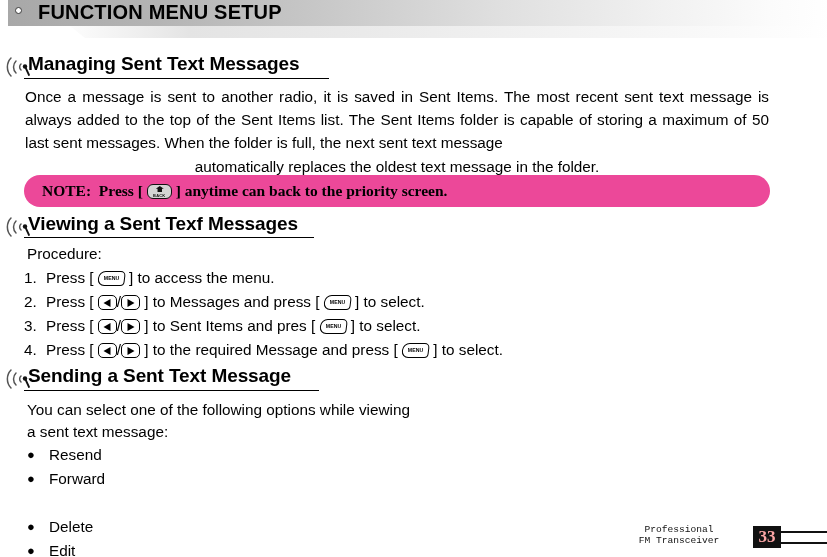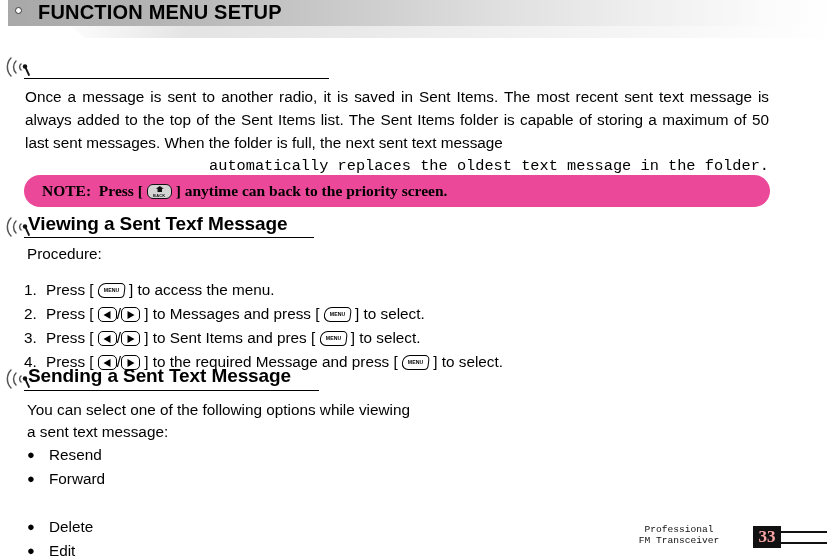--- a/index.html
+++ b/index.html
@@ -88,22 +88,21 @@
   
   .body-par {
     position: absolute;
     font-size: 15.3px;
     line-height: 23.2px;
     text-align: justify;
     text-justify: inter-word;
   }
   .body-par span.lastline {
     display: block;
-    text-align: right;
-    font-family: Liberation Mono, monospace;
+    text-align: center;
   }
 
   
   .note-bar {
     position: absolute;
     left: 24px; top: 175px;
     width: 746px; height: 32px;
     background: #ec4899;
     border-radius: 16px;
   }
@@ -199,21 +198,20 @@
     left: 27px; top: 244px;
     font-size: 15.3px;
     line-height: 20px;
   }
   .proc-item {
     position: absolute;
     left: 24px;
     font-size: 15.3px;
     line-height: 24px;
     white-space: nowrap;
-    margin-top: 12px;
   }
   .proc-num {
     display: inline-block;
     width: 22px;
   }
 
   
   .opt-intro {
     position: absolute;
     left: 27px;
@@ -291,20 +289,21 @@
     <svg width="32" height="30" viewBox="0 0 32 30">
       <g fill="none" stroke="#555" stroke-width="1.5" stroke-linecap="round">
         <path d="M7 6 A 13 13 0 0 0 7 24"></path>
         <path d="M12 9 A 8.5 8.5 0 0 0 12 21"></path>
         <path d="M17 12 A 4 4 0 0 0 17 18"></path>
       </g>
       <circle cx="21" cy="14.5" r="2.2" fill="#111"></circle>
       <path d="M21.5 15.5 L25 23" stroke="#111" stroke-width="1.8" fill="none" stroke-linecap="round"></path>
     </svg>
   </div>
+  <div class="section-title">Managing Sent Text Messages</div>
 </div>
 <div class="section-rule" style="left:24px; top:78px; width:305px;"></div>
 
 <div class="body-par" style="left:25px; top:85px; width:744px;">
   <span>Once a message is sent to another radio, it is saved in Sent Items. The most recent sent text message is always added to the top of the Sent Items list. The Sent Items folder is capable of storing a maximum of 50 last sent messages. When the folder is full, the next sent text message</span>
   <span class="lastline">automatically replaces the oldest text message in the folder.</span>
 </div>
 
 <div class="note-bar">
   <div class="note-text">
@@ -323,21 +322,21 @@
     <svg width="32" height="30" viewBox="0 0 32 30">
       <g fill="none" stroke="#555" stroke-width="1.5" stroke-linecap="round">
         <path d="M7 6 A 13 13 0 0 0 7 24"></path>
         <path d="M12 9 A 8.5 8.5 0 0 0 12 21"></path>
         <path d="M17 12 A 4 4 0 0 0 17 18"></path>
       </g>
       <circle cx="21" cy="14.5" r="2.2" fill="#111"></circle>
       <path d="M21.5 15.5 L25 23" stroke="#111" stroke-width="1.8" fill="none" stroke-linecap="round"></path>
     </svg>
   </div>
-  <div class="section-title">Viewing a Sent Texf Message</div>
+  <div class="section-title">Viewing a Sent Texf Messages</div>
 </div>
 <div class="section-rule" style="left:24px; top:237px; width:290px;"></div>
 
 <div class="proc-label">Procedure:</div>
 
 <div class="proc-item" style="top:266px;">
   <span class="proc-num">1.</span><span>Press [</span>
   <span class="key key-menu"><span class="mn-word">MENU</span></span>
   <span>] to access the menu.</span>
 </div>

